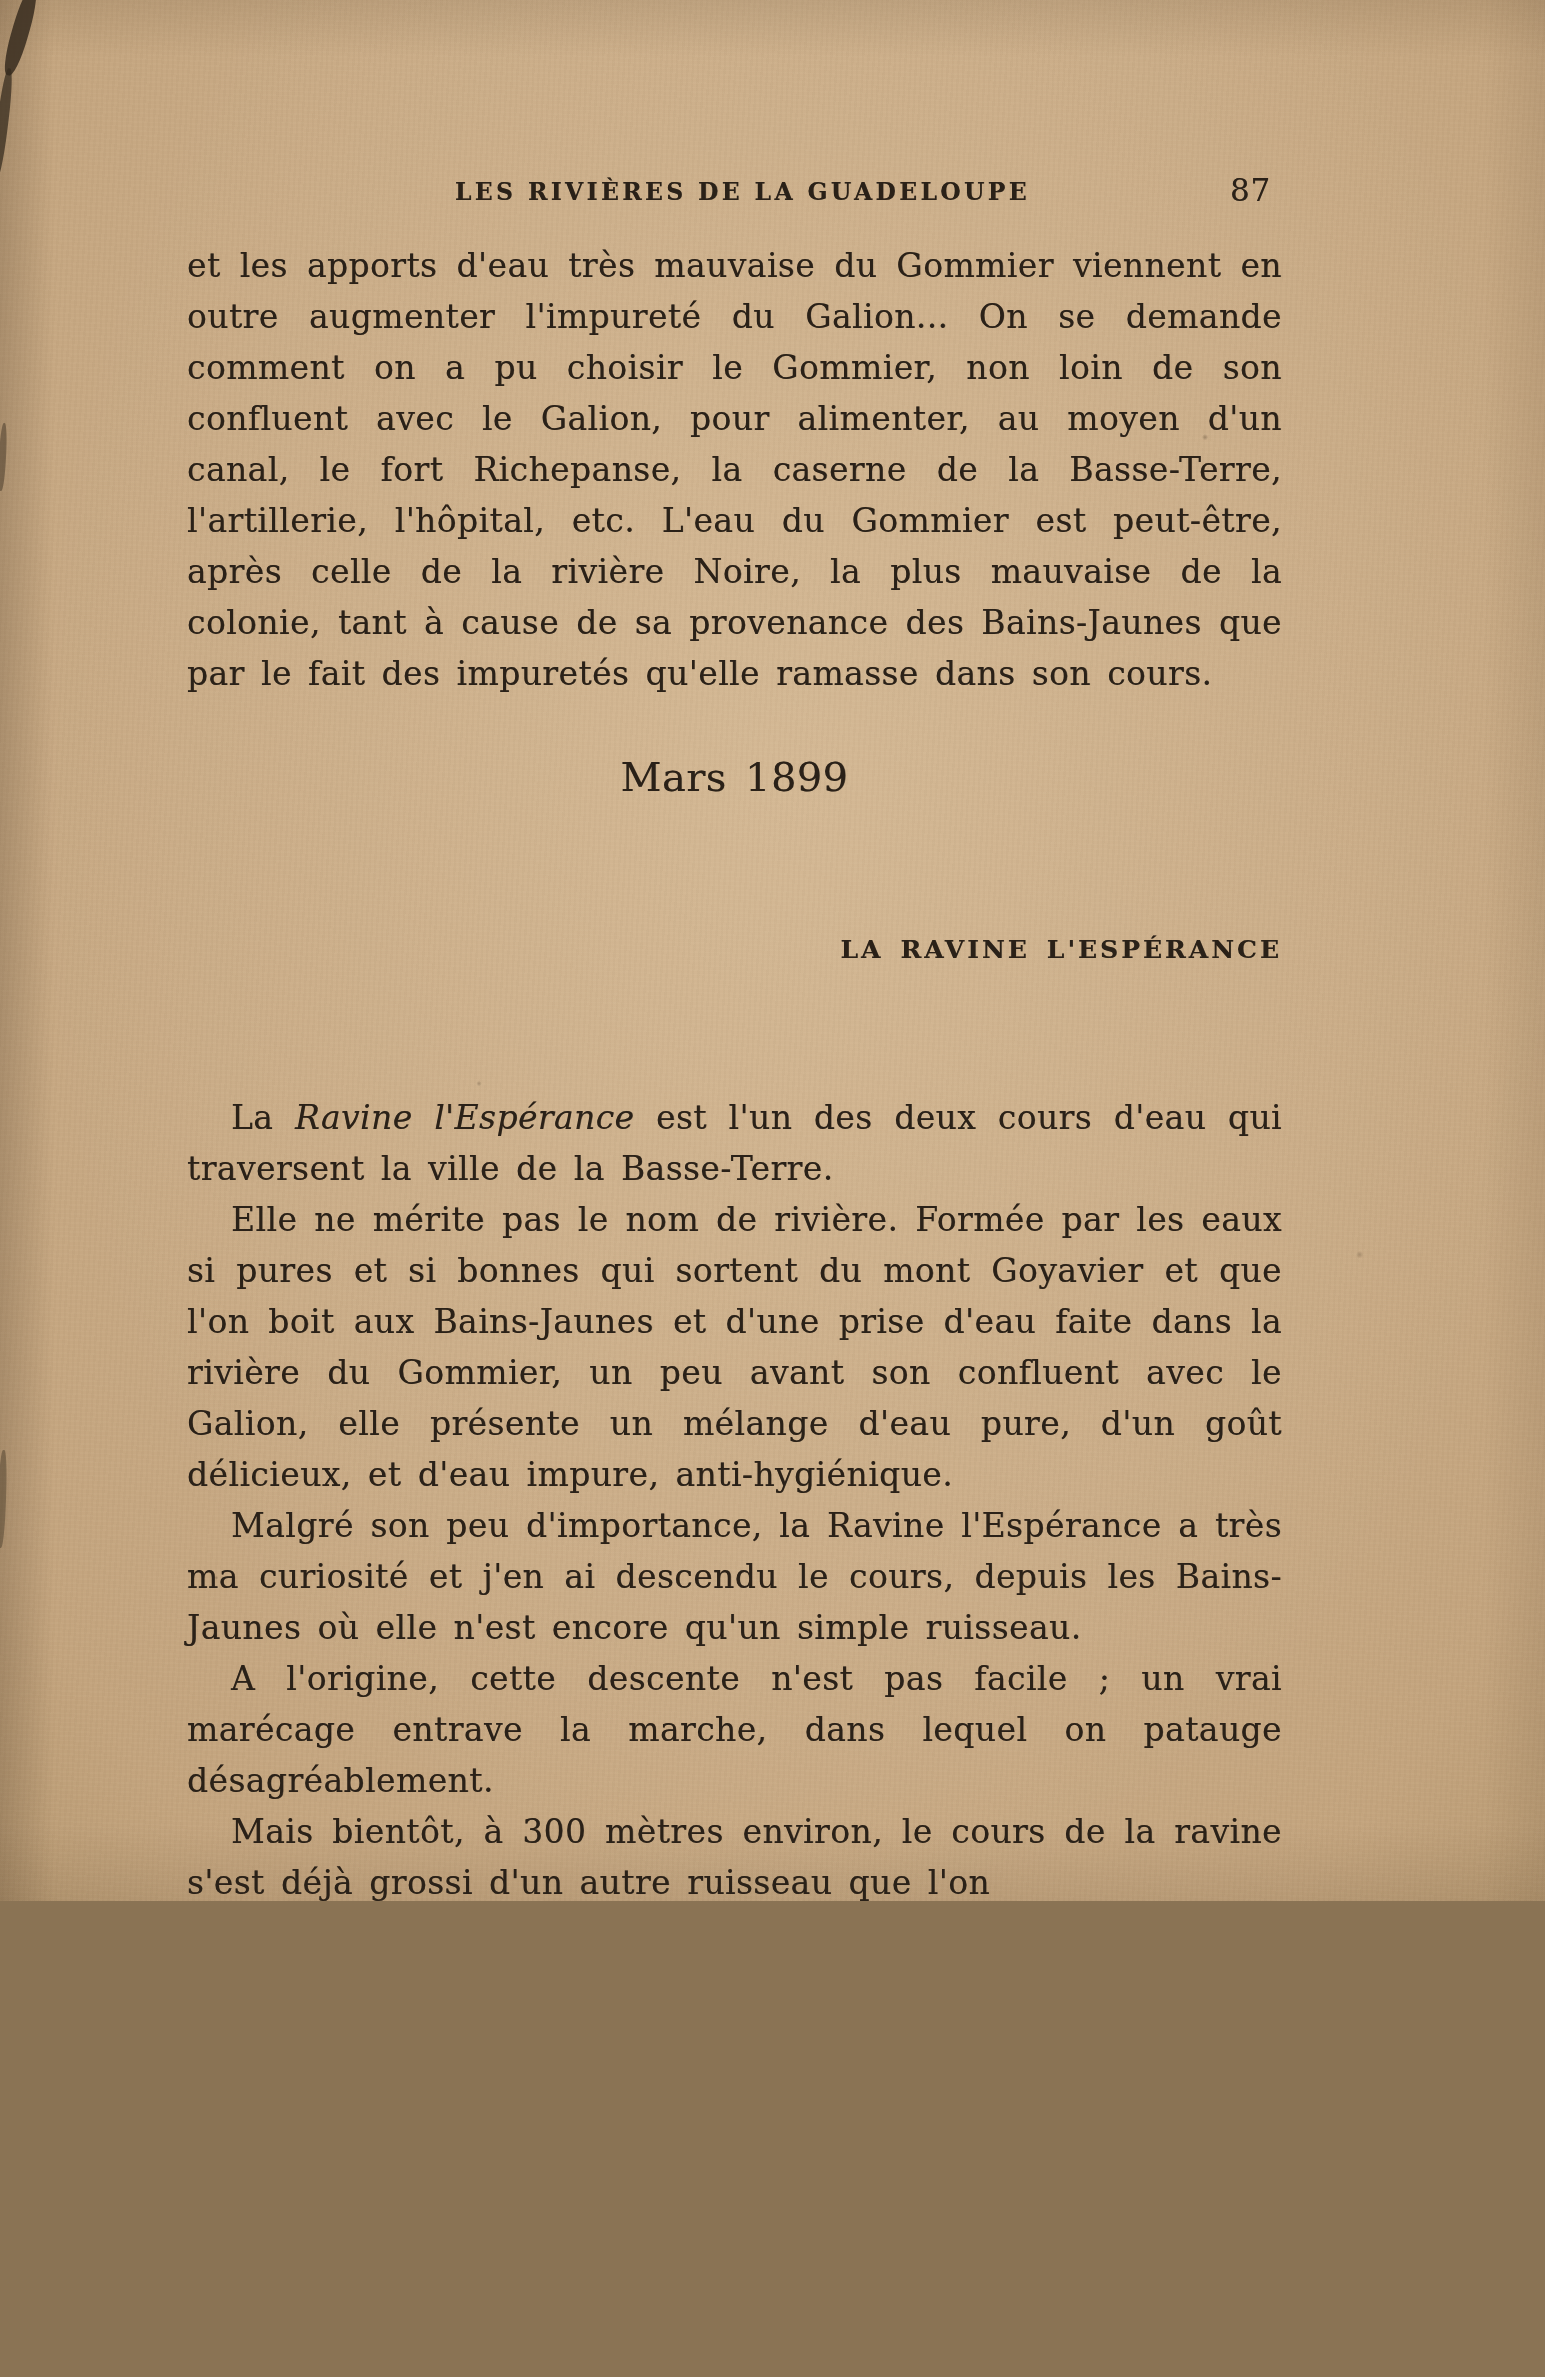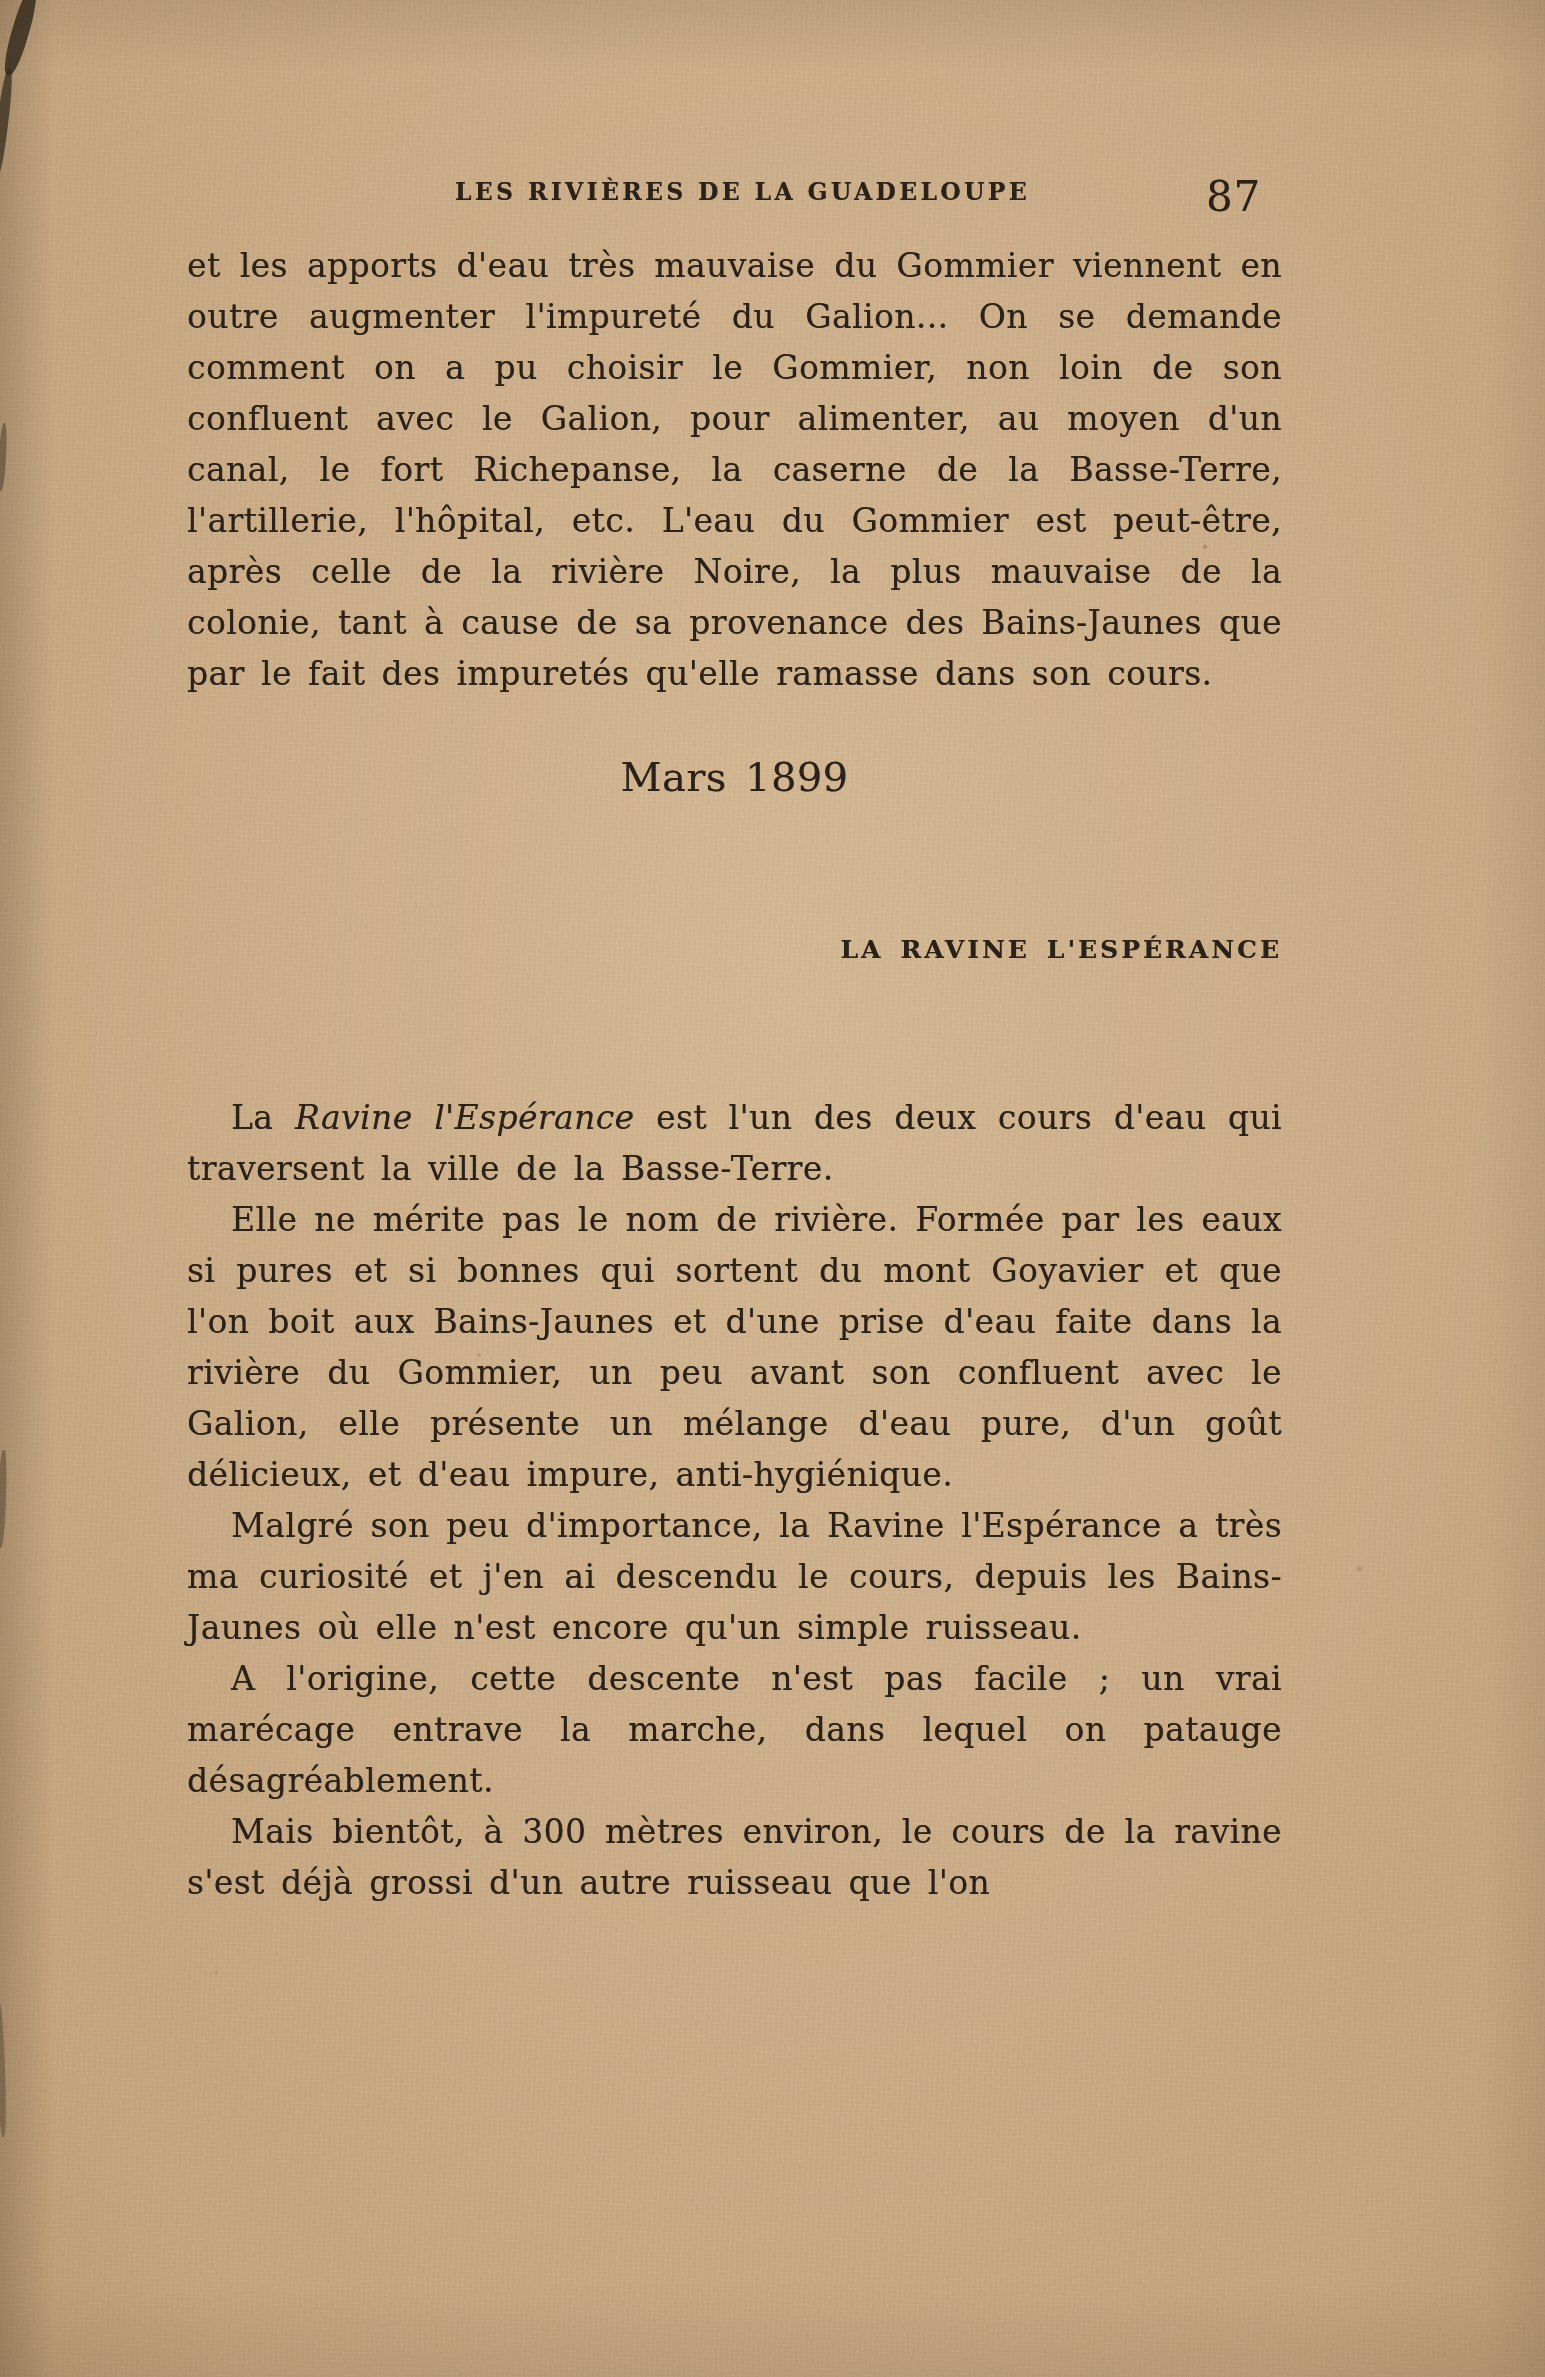--- a/index.html
+++ b/index.html
@@ -3,21 +3,21 @@
 <meta charset="utf-8">
 <style>
   html, body {
     margin: 0;
     padding: 0;
     background: #8a7354;
   }
   .page {
     position: relative;
     width: 1545px;
-    height: 2377px;
+    height: 1901px;
     overflow: hidden;
     color: #2a2118;
     font-family: "DejaVu Serif", "Liberation Serif", serif;
     background:
       radial-gradient(ellipse 1132px 1661px at 52% 42%, rgba(255,240,215,0.10), rgba(0,0,0,0) 70%),
       linear-gradient(90deg, rgba(70,52,34,0.22), rgba(0,0,0,0) 3.5%),
       linear-gradient(270deg, rgba(90,70,48,0.10), rgba(0,0,0,0) 4%),
       linear-gradient(180deg, rgba(95,75,50,0.14), rgba(0,0,0,0) 3%),
       linear-gradient(0deg, rgba(95,75,50,0.12), rgba(0,0,0,0) 4%),
       radial-gradient(circle 4.5px at 78% 23%, rgba(60,45,28,0.35), rgba(0,0,0,0) 70%),
@@ -41,23 +41,23 @@
     transform: translateX(-50%);
     top: 6px;
     font-size: 23.4px;
     font-weight: bold;
     letter-spacing: 3.4px;
     white-space: nowrap;
     text-shadow: 0.3px 0.3px 0.5px rgba(42,33,24,0.55);
   }
   .page-number {
     position: absolute;
-    right: 29px;
+    right: 19px;
     top: 0;
-    font-size: 42px;
+    font-size: 31px;
     letter-spacing: 0.8px;
     text-shadow: 0.3px 0.3px 0.5px rgba(42,33,24,0.55);
   }
   .text-block {
     position: absolute;
     top: 240px;
     left: 187px;
     width: 1095px;
     font-size: 33px;
     line-height: 51px;

